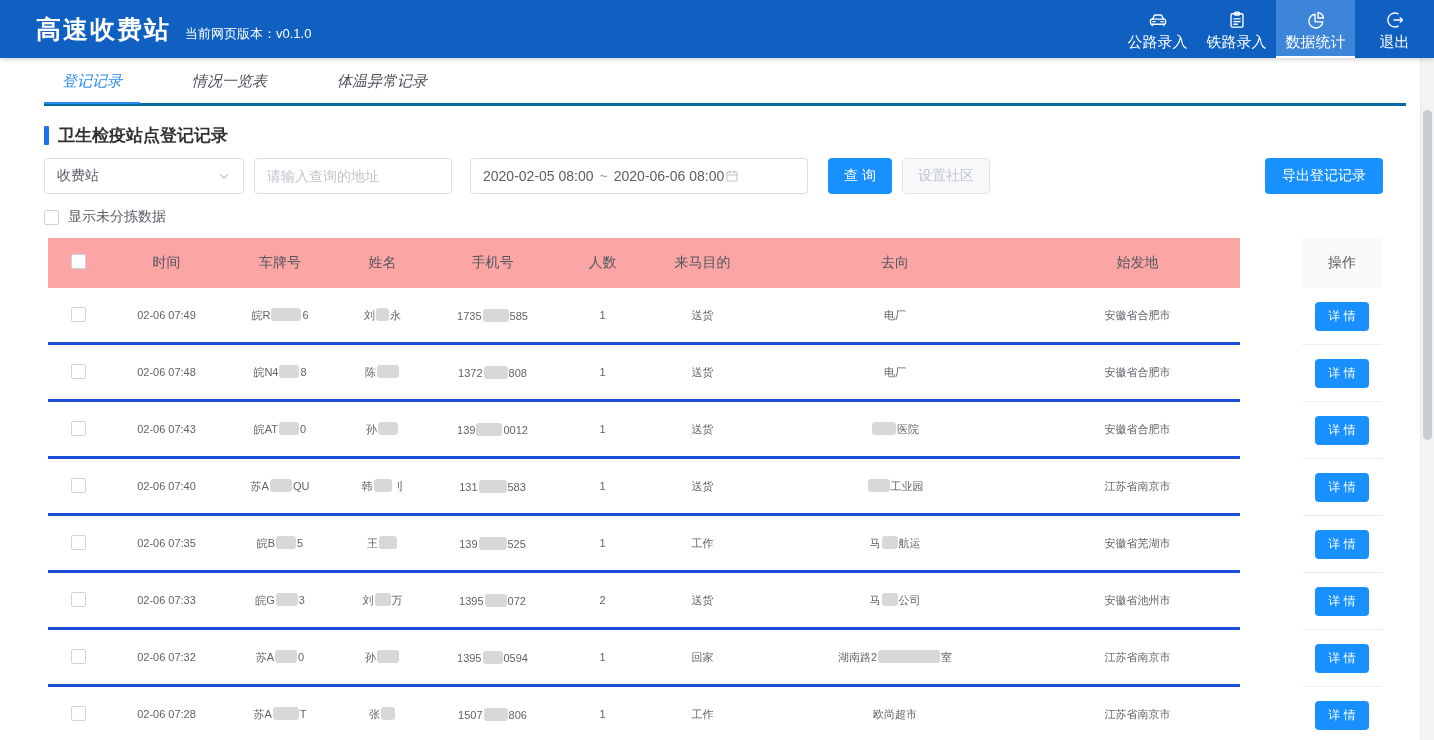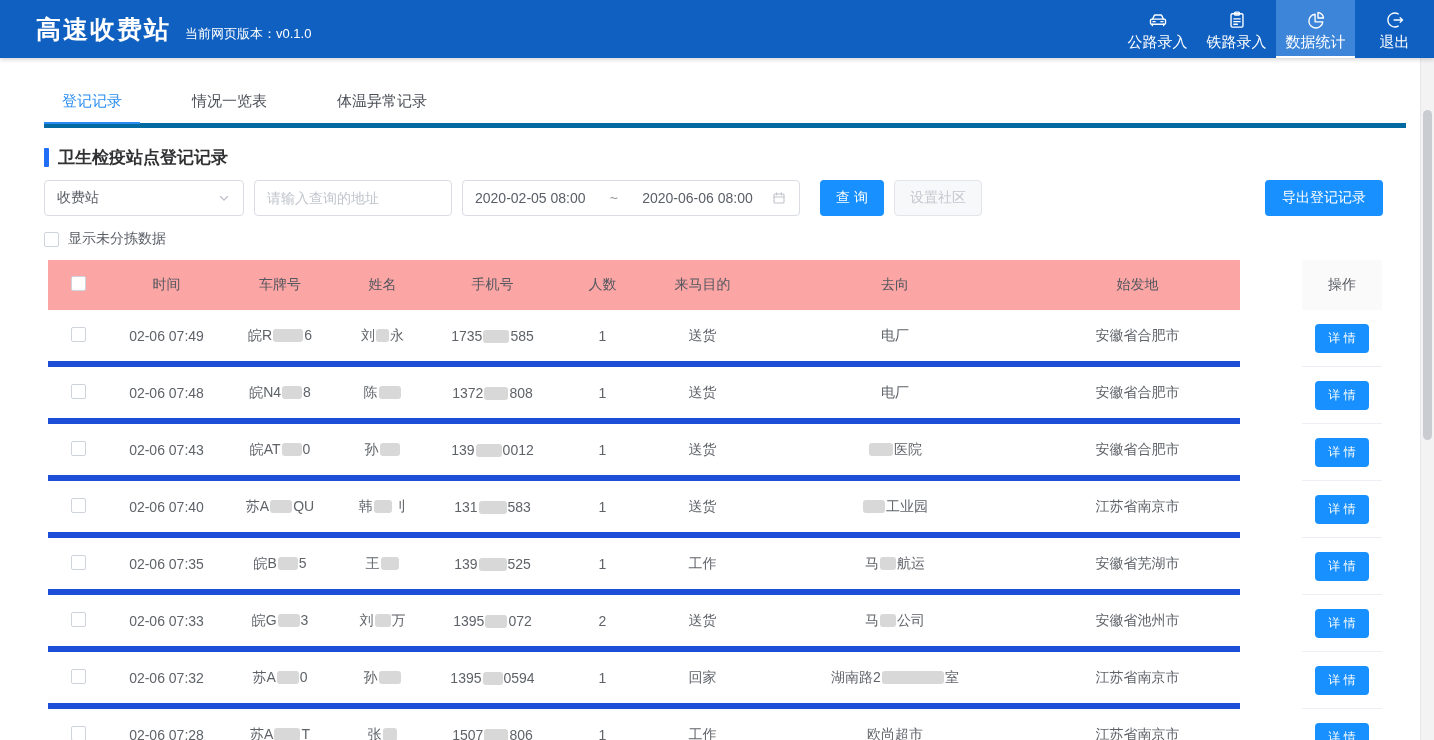--- a/index.html
+++ b/index.html
@@ -16,36 +16,36 @@
   .nav-item { position:relative; width:79px; display:flex; flex-direction:column; align-items:center; justify-content:center; gap:3px; color:#fff; cursor:pointer; }
   .nav-item.active { background:#3d85d8; }
   .nav-item.active::after { content:""; position:absolute; left:0; right:0; bottom:0; height:2px; background:#fff; }
   .nav-icon { width:22px; height:22px; display:block; }
   .nav-icon svg { width:22px; height:22px; display:block; }
   .nav-label { font-size:15px; line-height:1; }
 
   
   .content { padding:0 28px 0 44px; }
 
-  .tabs { display:flex; padding-top:34px; border-bottom:5px solid #0369a1; }
+  .tabs { display:flex; padding-top:14px; border-bottom:3px solid #0369a1;font-style:italic; }
   .tab { font-size:15px; color:#4a4e57; padding:0 18px 12px 18px; margin-right:34px; cursor:pointer; position:relative; }
   .tab.active { color:#2a8cf0; }
   .tab.active::after { content:""; position:absolute; left:0; right:0; bottom:-1px; height:2px; background:#2a8cf0; }
 
   .section-head { display:flex; align-items:center; margin-top:18px; }
   .section-bar { width:5px; height:19px; background:#1f6ef5; border-radius:1px; margin-right:9px; }
   .section-title { font-size:17px; font-weight:bold; color:#303133; }
 
   .filters { display:flex; align-items:center; margin-top:11px; }
   .ctl { height:36px; border:1px solid #d9dce3; border-radius:4px; background:#fff; display:flex; align-items:center; font-size:14px; color:#5a5e66; }
   .select { width:200px; padding:0 12px; justify-content:space-between; cursor:pointer; }
   .chev svg, .cal svg { display:block; }
   .addr-input { width:198px; margin-left:10px; padding:0 12px; font-size:14px; color:#5a5e66; outline:none; }
   .addr-input::placeholder { color:#c0c4cc; }
-  .daterange { width:338px; margin-left:10px; padding:0 12px; justify-content:space-between; cursor:pointer; }
+  .daterange { width:338px; margin-left:18px; padding:0 12px; justify-content:flex-start; cursor:pointer; }
   .daterange .sep { color:#909399; margin:0 6px; }
   .btn { height:36px; border-radius:4px; font-size:14px; border:1px solid transparent; cursor:pointer; font-family:inherit; }
   .btn-primary { background:#1890ff; color:#fff; }
   .btn-search { width:64px; margin-left:20px; }
   .btn-disabled { width:88px; margin-left:10px; background:#f7f8fa; border-color:#e3e5e9; color:#c3c7ce; cursor:not-allowed; }
   .btn-export { width:118px; margin-left:auto; margin-right:23px; }
 
   .unsorted { display:flex; align-items:center; margin-top:14px; cursor:pointer; }
   .checkbox { width:15px; height:15px; border:1px solid #cfd3dc; border-radius:2px; background:#fff; display:inline-block; flex:none; }
   .unsorted .lbl { font-size:14px; color:#5a5e66; margin-left:9px; }
@@ -55,21 +55,21 @@
   .main-table { width:1192px; flex:none; }
   .gap { width:62px; flex:none; }
   .ops-col { width:80px; flex:none; }
 
   .thead { display:flex; height:50px; background:#fca5a5; align-items:center; }
   .thead .cell { font-size:14px; color:#54585f; }
   .cell { text-align:center; }
   .col-check{width:60px;} .col-time{width:117px;} .col-plate{width:110px;} .col-name{width:95px;}
   .col-phone{width:125px;} .col-people{width:95px;} .col-purpose{width:105px;} .col-dest{width:280px;} .col-origin{width:205px;}
 
-  .trow { display:flex; height:57px; align-items:center; border-bottom:6px solid #1d4ed8; font-size:14px; color:#5f6368; }
+  .trow { display:flex; height:57px; align-items:center; border-bottom:3px solid #1d4ed8; font-size:11px; color:#5f6368; }
   .redact { display:inline-block; height:13px; background:#d8d8d8; border-radius:3px; vertical-align:-2px; margin:0 1px; }
 
   .ops-head { height:50px; background:#fafafa; display:flex; align-items:center; justify-content:center; font-size:14px; color:#54585f; }
   .ops-row { height:57px; display:flex; align-items:center; justify-content:center; border-bottom:1px solid #ebeef2; }
   .btn-detail { background:#1890ff; color:#fff; border:none; border-radius:4px; font-size:12px; padding:6px 13px; cursor:pointer; font-family:inherit; white-space:nowrap; }
 
   
   .scrollbar { position:absolute; top:58px; right:0; bottom:0; width:14px; background:#f3f3f4; border-left:1px solid #e8e8ea; }
   .scroll-thumb { position:absolute; top:52px; left:2px; width:9px; height:330px; background:#c9ccd1; border-radius:5px; }
 </style>

